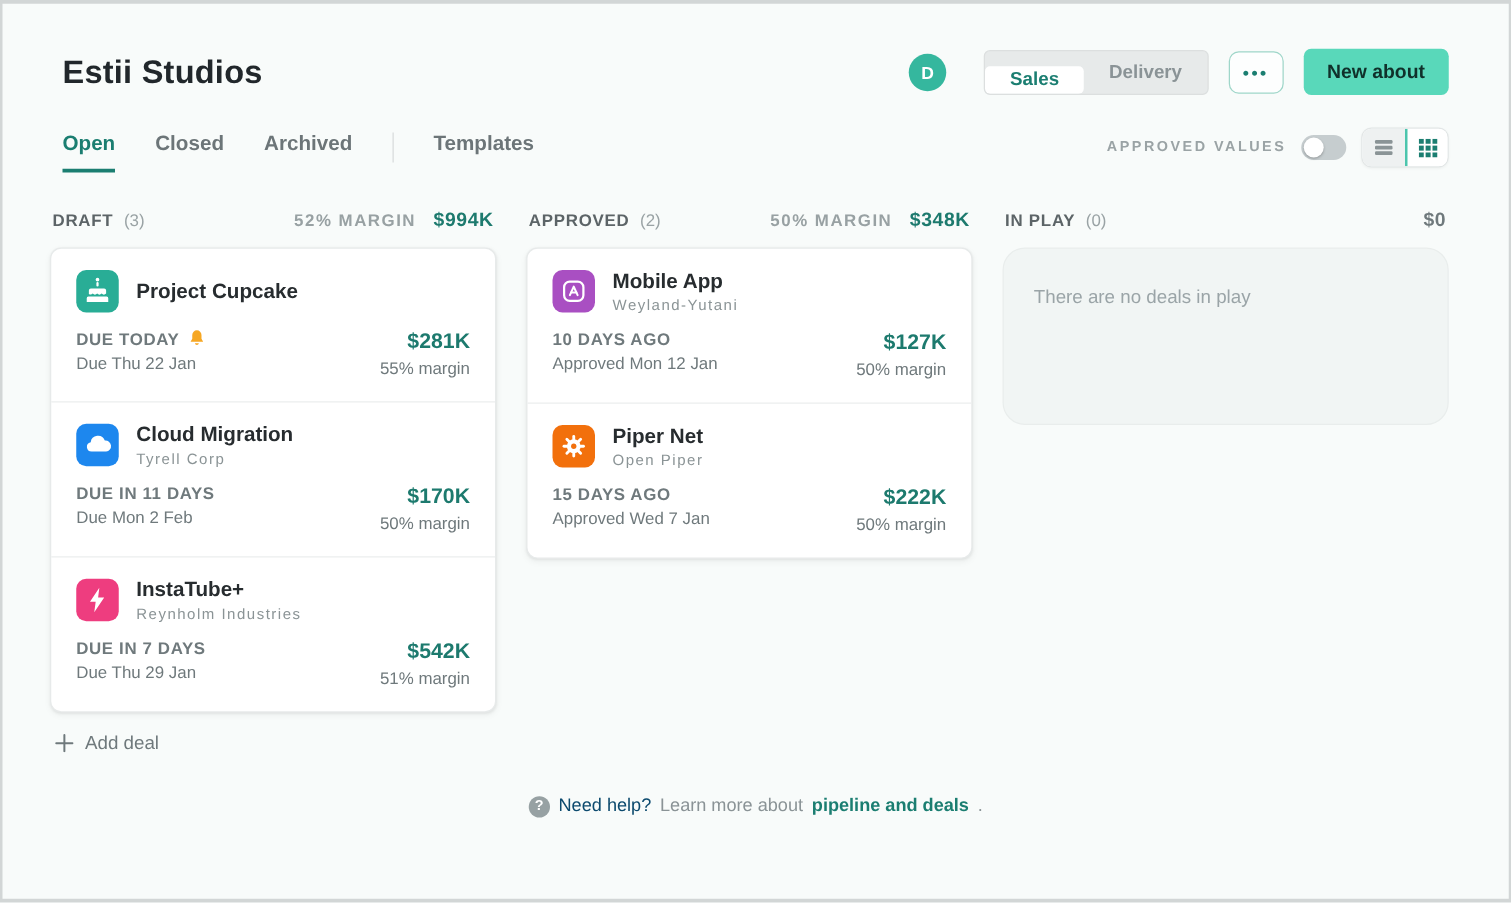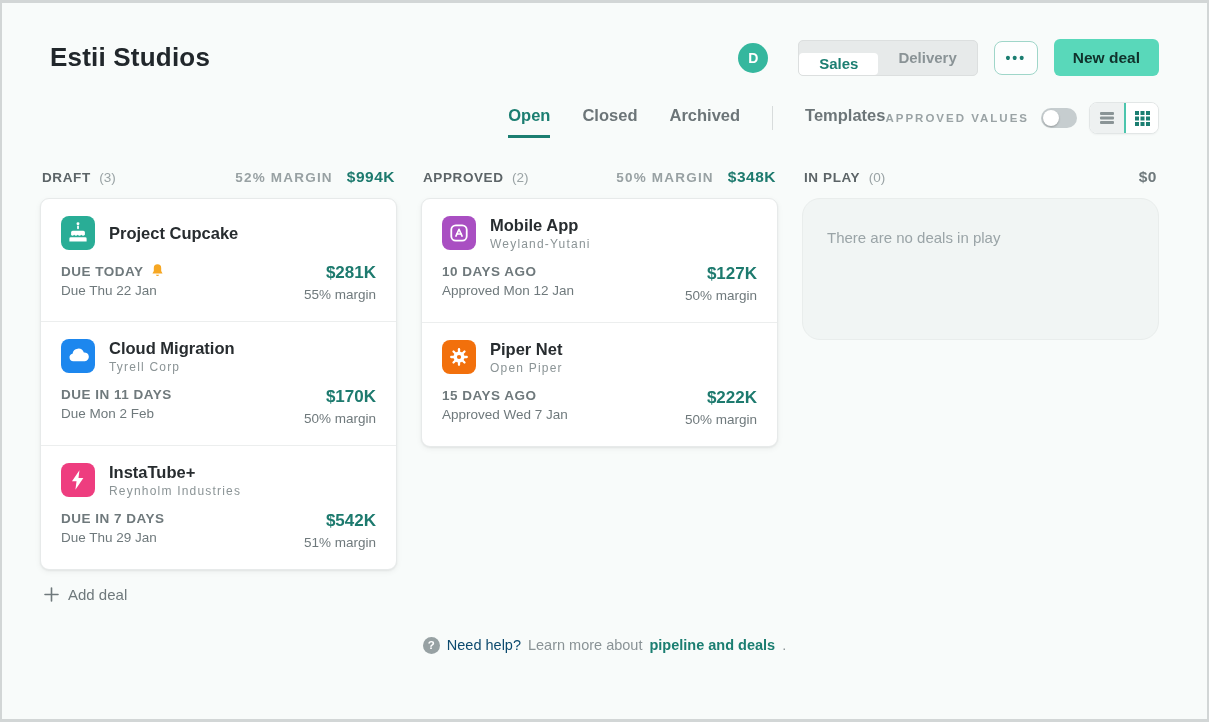--- a/index.html
+++ b/index.html
@@ -18,21 +18,21 @@
   .avatar { width: 30px; height: 30px; border-radius: 50%; background:#35b79e; color:#fff;
     font-size: 14px; font-weight: bold; display:flex; align-items:center; justify-content:center; margin-right: 14px;}
   .segmented { display:flex; background:#e7eaea; border:1px solid #dcdfdf; border-radius:5px; overflow:hidden; height:36px; }
   .segment { padding: 0 20px; display:flex; align-items:center; font-size:15px; font-weight:bold; color:#8a9396; cursor:pointer; }
   .segment.active { background:#fff; color:#1b7e71; border-radius:4px;margin-top:12px; }
   .more-btn { height:34px; width:44px; border:1px solid #9fd6c9; background:#fdfefe; border-radius:8px;
     color:#1b7e71; font-size:14px; font-weight:bold; letter-spacing:2px; display:flex; align-items:center; justify-content:center; cursor:pointer; }
   .new-deal-btn { height:37px; padding:0 19px; background:#59d8ba; border:none; border-radius:6px;
     color:#10312b; font-size:15.5px; font-weight:bold; display:flex; align-items:center; cursor:pointer; font-family:inherit; }
   
-  .tabrow { display:flex; align-items:center; justify-content:flex-end; padding: 26px 48px 0 48px; }
+  .tabrow { display:flex; align-items:center; justify-content:space-between; padding: 26px 48px 0 48px; }
   .tabs { display:flex; align-items:center; gap: 32px; }
   .tab { font-size: 16.5px; font-weight: bold; color:#6c7578; padding-bottom: 10px; border-bottom: 3px solid transparent; cursor:pointer; }
   .tab.active { color:#1b7e71; border-bottom-color:#1b7e71; }
   .tab-divider { width:1px; height:24px; background:#d8dcdc; margin-bottom: 8px; }
   .toolbar { display:flex; align-items:center; gap:12px; padding-bottom: 8px; }
   .weighted-label { font-size:11.5px; font-weight:bold; letter-spacing:2px; color:#9aa3a5; }
   .toggle { width:36px; height:20px; border-radius:10px; background:#c6cdcf; position:relative; cursor:pointer; }
   .toggle-knob { width:16px; height:16px; border-radius:50%; background:#fff; position:absolute; top:2px; left:2px; box-shadow:0 1px 2px rgba(0,0,0,.25); }
   .view-switch { display:flex; border:1px solid #e2e6e6; border-radius:8px; overflow:hidden; background:#fff; box-shadow:0 1px 2px rgba(0,0,0,.04); cursor:pointer; }
   .view-opt { width:34px; height:30px; display:flex; align-items:center; justify-content:center; }
@@ -80,21 +80,21 @@
 
   <div class="header">
     <div class="page-title">Estii Studios</div>
     <div class="header-right">
       <div class="avatar">D</div>
       <div class="segmented">
         <div class="segment active">Sales</div>
         <div class="segment">Delivery</div>
       </div>
       <div class="more-btn">•••</div>
-      <button class="new-deal-btn">New deal</button>
+      <button class="new-deal-btn">New about</button>
     </div>
   </div>
 
   <div class="tabrow">
     <div class="tabs">
       <div class="tab active">Open</div>
       <div class="tab">Closed</div>
       <div class="tab">Archived</div>
       <div class="tab-divider"></div>
       <div class="tab">Templates</div>

